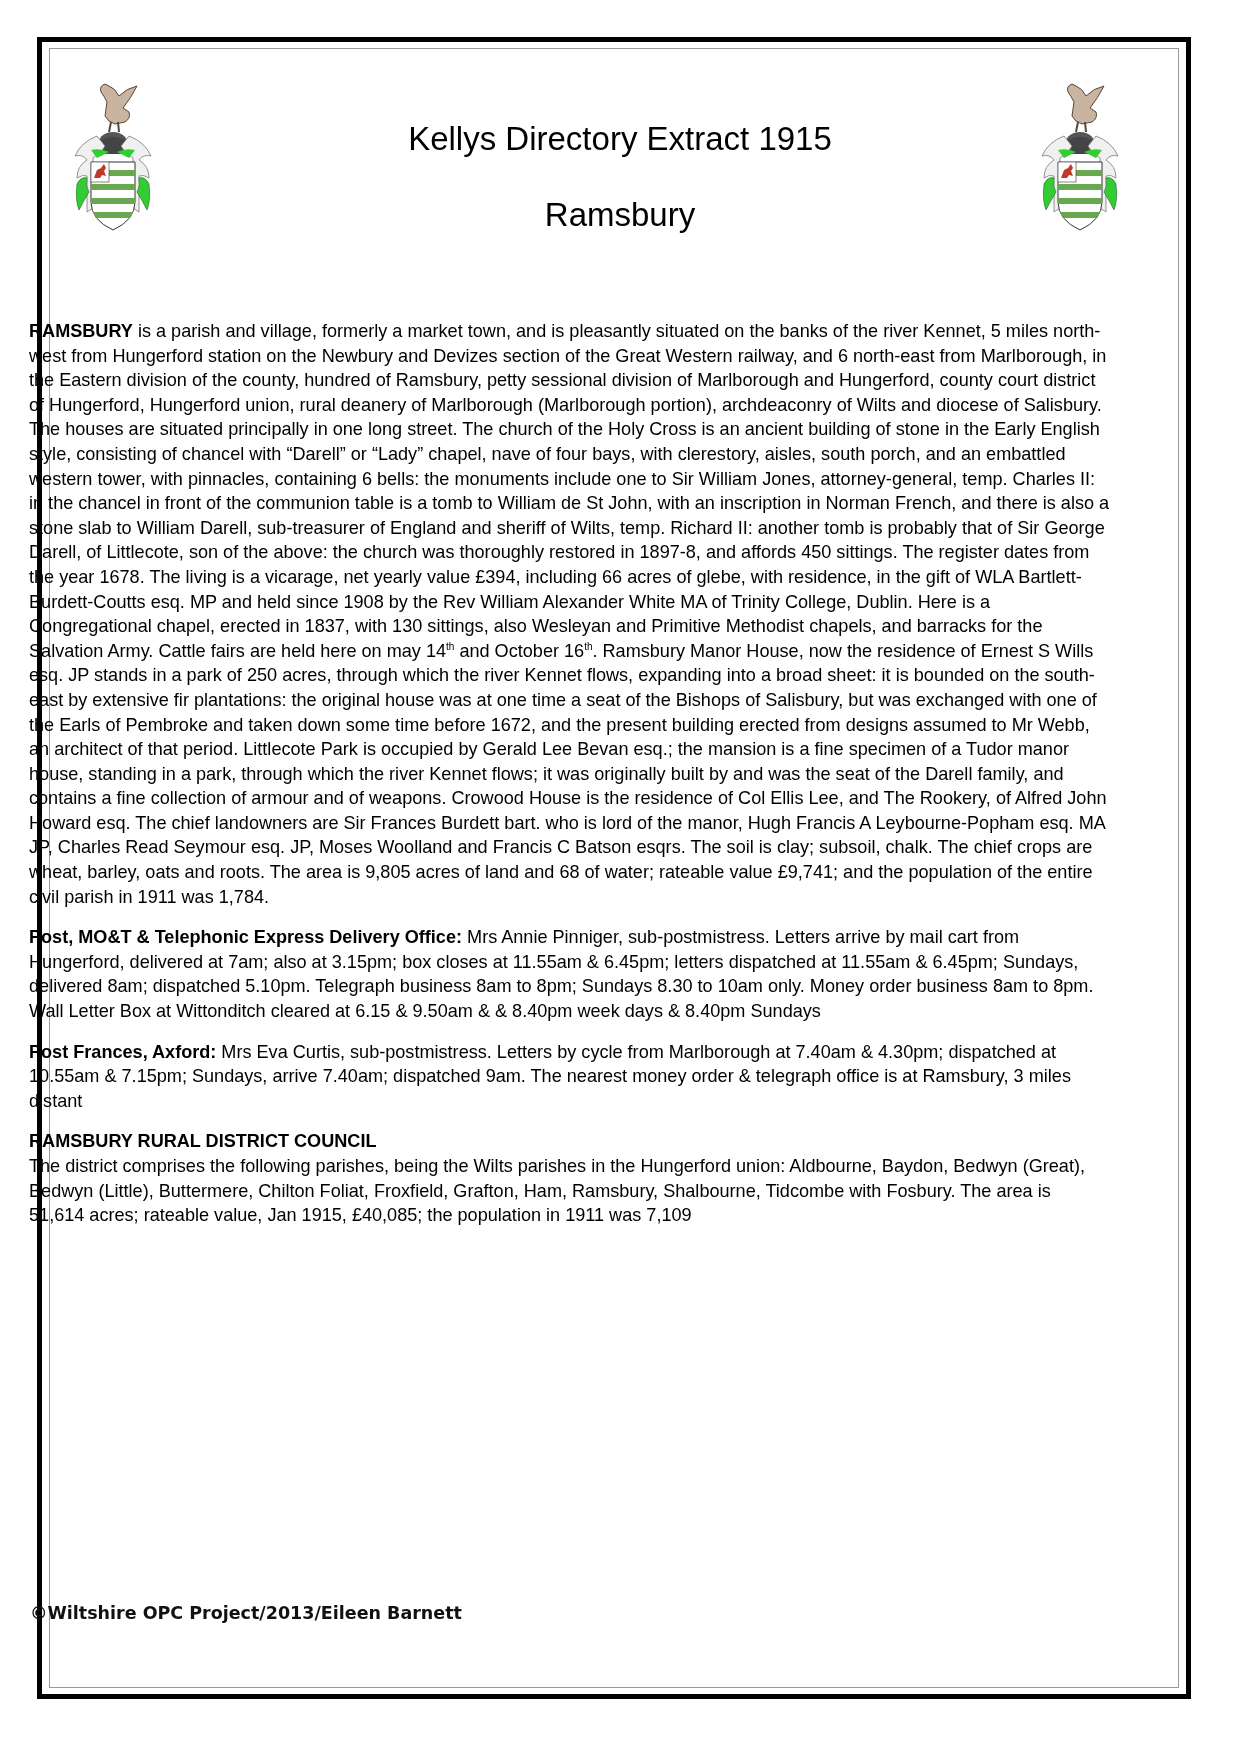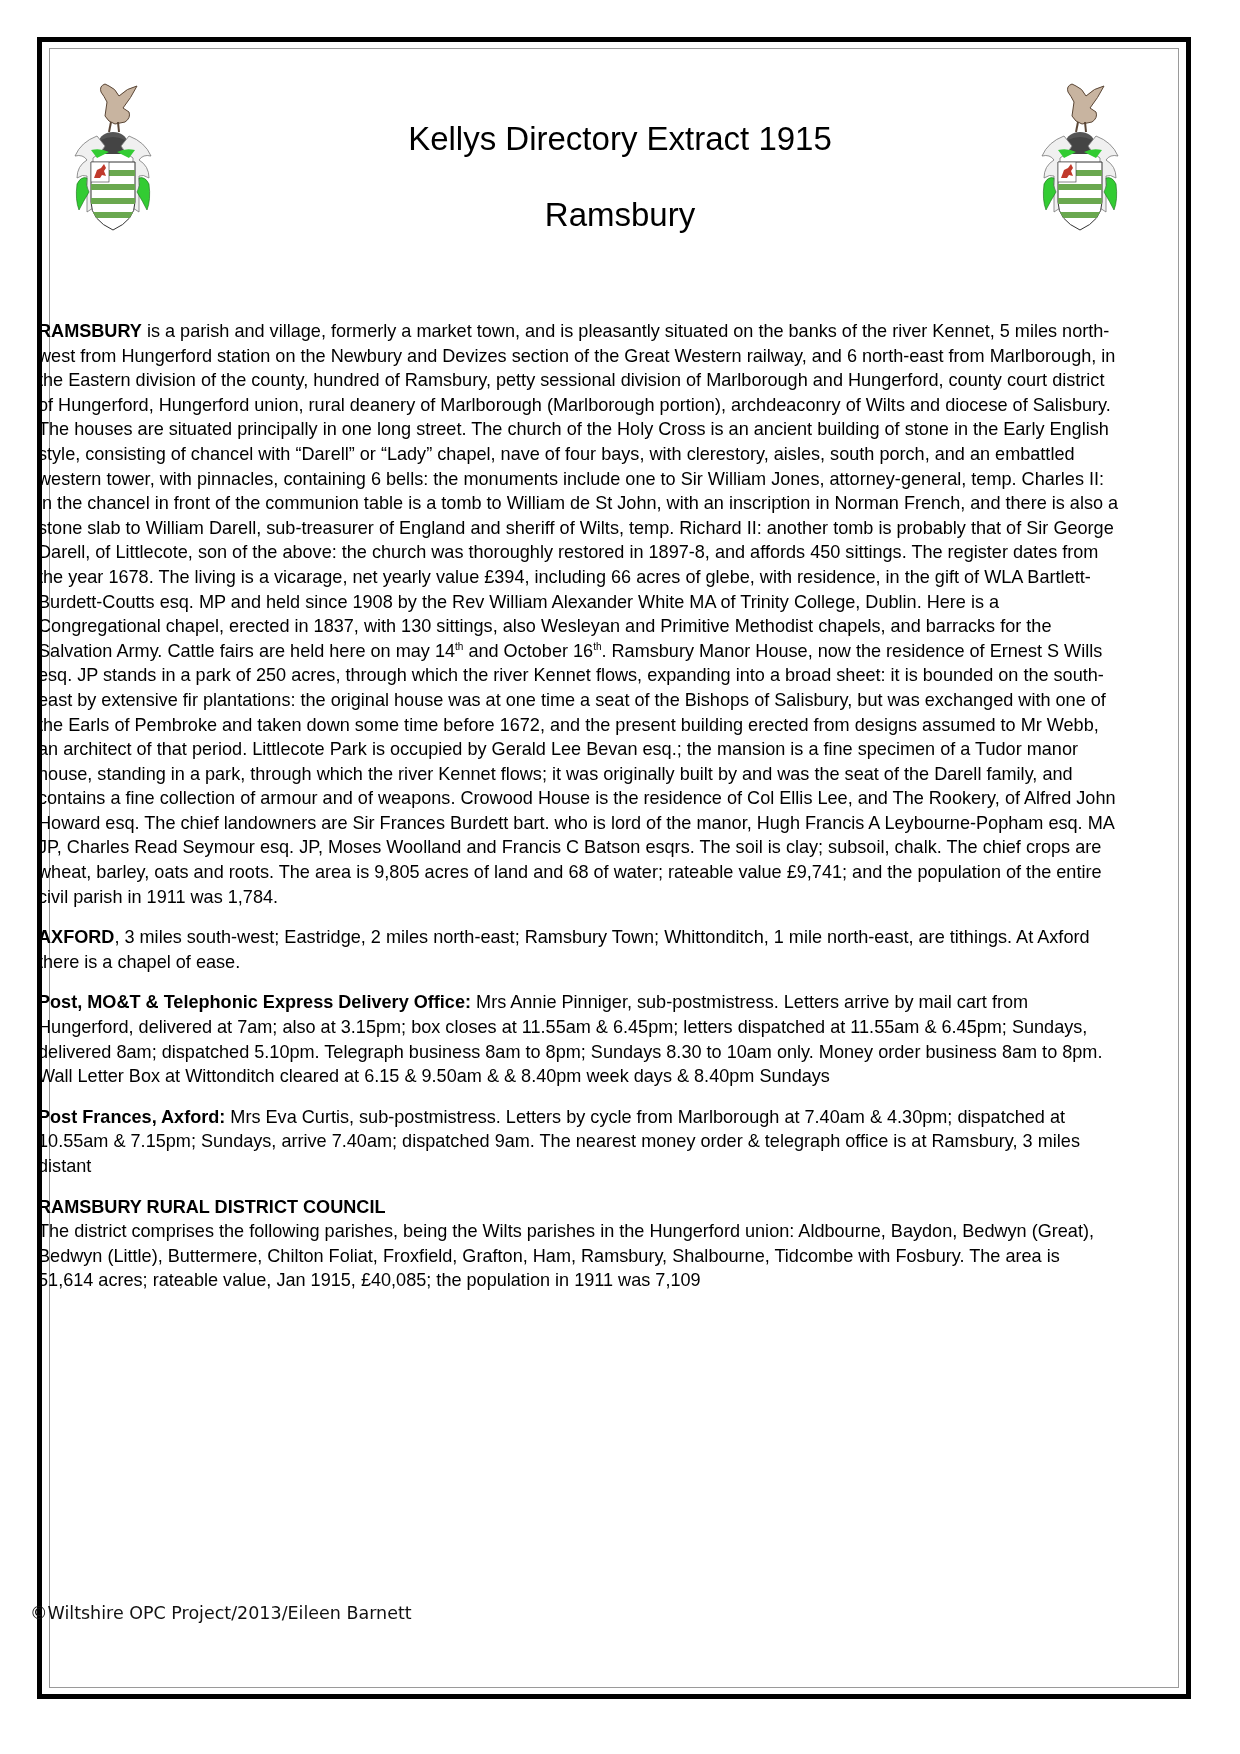--- a/index.html
+++ b/index.html
@@ -16,31 +16,31 @@
     .crest.left { left: 63px; top: 74px; }
     .crest.right { left: 1030px; top: 74px; }
     .crest svg { width: 100%; height: 100%; }
     .title {
       position: absolute; left: 0; right: 0; text-align: center;
       font-family: "Liberation Sans", sans-serif; font-size: 33px; color: #000; margin-top: 13px;
     }
     .title.t1 { top: 107px; }
     .title.t2 { top: 183px; }
     .body-text {
-      position: absolute; left: 38px; width: 1082px;
+      position: absolute; left: 29px; width: 1082px;
       font-family: "Liberation Sans", sans-serif; font-size: 18.1px; line-height: 24.6px;
       color: #000; text-align: left;
     }
     .body-text p { margin: 0 0 16px 0; }
     .body-text b { font-weight: bold; }
     sup { font-size: 10px; line-height: 0; vertical-align: super; }
     #p1 { top: 319px; }
     .footer {
       position: absolute; left: 30px; top: 1603px;
-      font-family: "DejaVu Sans", sans-serif; font-size: 17.5px; color: #111;
+      font-family: "DejaVu Sans", sans-serif; font-size: 17.5px; color: #111; font-weight: bold;
     }
   </style>
 </head>
 <body>
 
 <div class="page-frame">
   <div class="inner-frame"></div>
 </div>
 
 <div class="crest left">
@@ -102,21 +102,20 @@
     </g>
   </svg>
 </div>
 
 <div class="title t1">Kellys Directory Extract 1915</div>
 <div class="title t2">Ramsbury</div>
 
 <div class="body-text" id="p1">
   <p><b>RAMSBURY</b><span> is a parish and village, formerly a market town, and is pleasantly situated on the banks of the river Kennet, 5 miles north-west from Hungerford station on the Newbury and Devizes section of the Great Western railway, and 6 north-east from Marlborough, in the Eastern division of the county, hundred of Ramsbury, petty sessional division of Marlborough and Hungerford, county court district of Hungerford, Hungerford union, rural deanery of Marlborough (Marlborough portion), archdeaconry of Wilts and diocese of Salisbury. The houses are situated principally in one long street. The church of the Holy Cross is an ancient building of stone in the Early English style, consisting of chancel with “Darell” or “Lady” chapel, nave of four bays, with clerestory, aisles, south porch, and an embattled western tower, with pinnacles, containing 6 bells: the monuments include one to Sir William Jones, attorney-general, temp. Charles II: in the chancel in front of the communion table is a tomb to William de St John, with an inscription in Norman French, and there is also a stone slab to William Darell, sub-treasurer of England and sheriff of Wilts, temp. Richard II: another tomb is probably that of Sir George Darell, of Littlecote, son of the above: the church was thoroughly restored in 1897-8, and affords 450 sittings. The register dates from the year 1678. The living is a vicarage, net yearly value £394, including 66 acres of glebe, with residence, in the gift of WLA Bartlett-Burdett-Coutts esq. MP and held since 1908 by the Rev William Alexander White MA of Trinity College, Dublin. Here is a Congregational chapel, erected in 1837, with 130 sittings, also Wesleyan and Primitive Methodist chapels, and barracks for the Salvation Army. Cattle fairs are held here on may 14</span><sup>th</sup><span> and October 16</span><sup>th</sup><span>. Ramsbury Manor House, now the residence of Ernest S Wills esq. JP stands in a park of 250 acres, through which the river Kennet flows, expanding into a broad sheet: it is bounded on the south-east by extensive fir plantations: the original house was at one time a seat of the Bishops of Salisbury, but was exchanged with one of the Earls of Pembroke and taken down some time before 1672, and the present building erected from designs assumed to Mr Webb, an architect of that period. Littlecote Park is occupied by Gerald Lee Bevan esq.; the mansion is a fine specimen of a Tudor manor house, standing in a park, through which the river Kennet flows; it was originally built by and was the seat of the Darell family, and contains a fine collection of armour and of weapons. Crowood House is the residence of Col Ellis Lee, and The Rookery, of Alfred John Howard esq. The chief landowners are Sir Frances Burdett bart. who is lord of the manor, Hugh Francis A Leybourne-Popham esq. MA JP, Charles Read Seymour esq. JP, Moses Woolland and Francis C Batson esqrs. The soil is clay; subsoil, chalk. The chief crops are wheat, barley, oats and roots. The area is 9,805 acres of land and 68 of water; rateable value £9,741; and the population of the entire civil parish in 1911 was 1,784.</span></p>
 
-  <p><b>AXFORD</b><span>, 3 miles south-west; Eastridge, 2 miles north-east; Ramsbury Town; Whittonditch, 1 mile north-east, are tithings. At Axford there is a chapel of ease.</span></p>
 
   <p><b>Post, MO&amp;T &amp; Telephonic Express Delivery Office:</b><span> Mrs Annie Pinniger, sub-postmistress. Letters arrive by mail cart from Hungerford, delivered at 7am; also at 3.15pm; box closes at 11.55am &amp; 6.45pm; letters dispatched at 11.55am &amp; 6.45pm; Sundays, delivered 8am; dispatched 5.10pm. Telegraph business 8am to 8pm; Sundays 8.30 to 10am only. Money order business 8am to 8pm. Wall Letter Box at Wittonditch cleared at 6.15 &amp; 9.50am &amp; &amp; 8.40pm week days &amp; 8.40pm Sundays</span></p>
 
   <p><b>Post Frances, Axford:</b><span> Mrs Eva Curtis, sub-postmistress. Letters by cycle from Marlborough at 7.40am &amp; 4.30pm; dispatched at 10.55am &amp; 7.15pm; Sundays, arrive 7.40am; dispatched 9am. The nearest money order &amp; telegraph office is at Ramsbury, 3 miles distant</span></p>
 
   <p><b>RAMSBURY RURAL DISTRICT COUNCIL</b><br><span>The district comprises the following parishes, being the Wilts parishes in the Hungerford union: Aldbourne, Baydon, Bedwyn (Great), Bedwyn (Little), Buttermere, Chilton Foliat, Froxfield, Grafton, Ham, Ramsbury, Shalbourne, Tidcombe with Fosbury. The area is 51,614 acres; rateable value, Jan 1915, £40,085; the population in 1911 was 7,109</span></p>
 
 </div>
 
 <div class="footer">©Wiltshire OPC Project/2013/Eileen Barnett</div>

